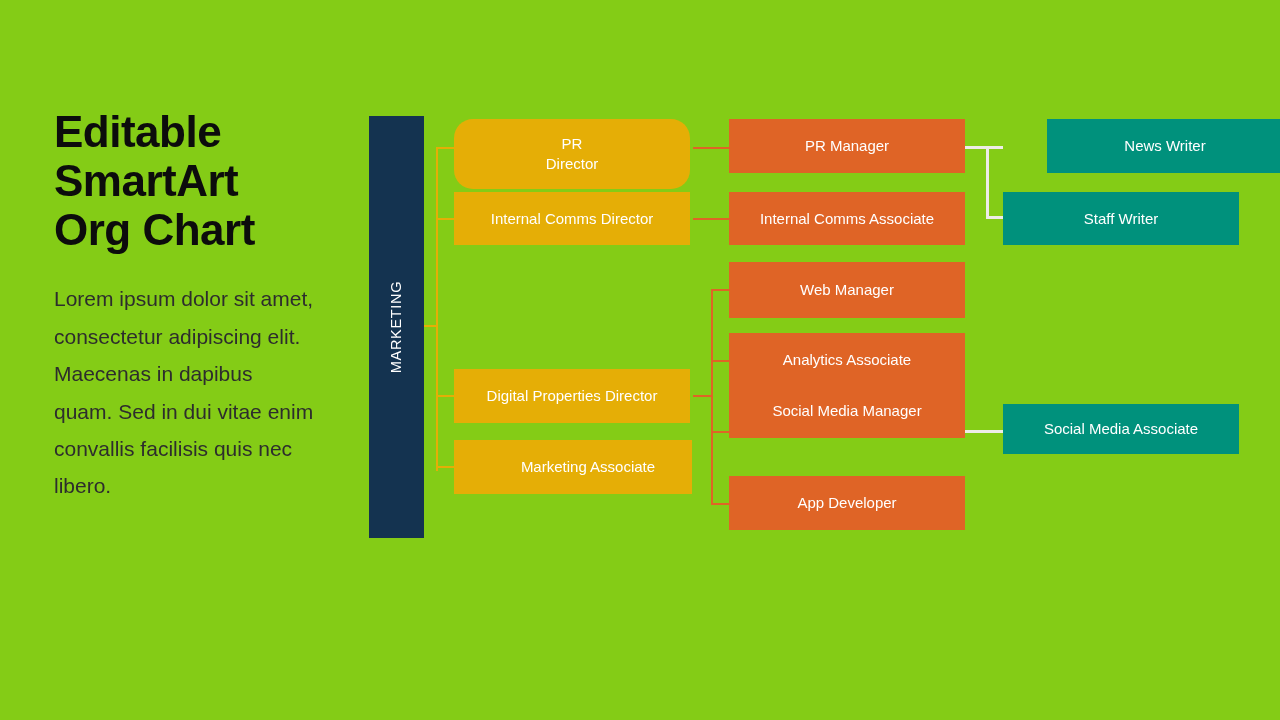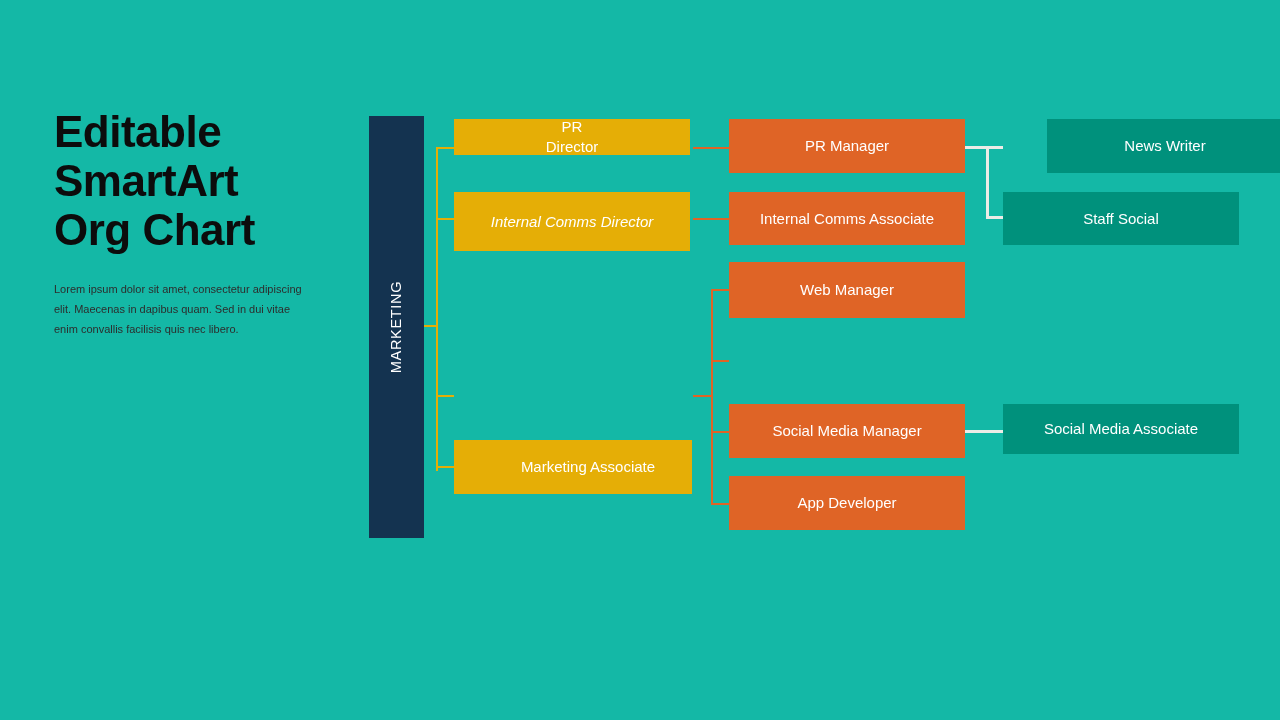--- a/index.html
+++ b/index.html
@@ -15,21 +15,21 @@
     font-family: "Liberation Sans", sans-serif;
     color: #111111;
     position: relative;
   }
 
   #slide {
     position: absolute;
     left: 0; top: 0;
     width: 1280px;
     height: 720px;
-    background: #14b8a6;
+    background: #84cc16;
   }
 
   
   .left-col {
     position: absolute;
     left: 54px;
     top: 108px;
     width: 290px;
   }
   .headline {
@@ -37,21 +37,21 @@
     line-height: 1.11;
     font-weight: 700;
     letter-spacing: -0.5px;
     color: #0c0c0c;
     margin: 0;
     white-space: pre-line;
   }
   .body-copy {
     margin: 0;
     margin-top: 26px;
-    font-size: 11px;
+    font-size: 21px;
     line-height: 1.78;
     font-weight: 400;
     color: #2d2d2d;
     width: 262px;
   }
 
   
   .chart {
     position: absolute;
     left: 0; top: 0;
@@ -131,29 +131,32 @@
 
     <div class="conn v c-yellow" style="left:436px; top:147px; height:324px;"></div>
 
     <div class="conn h c-yellow" style="left:424px; top:325px; width:14px;"></div>
 
     <div class="conn h c-yellow" style="left:436px; top:147px; width:18px;"></div>
     <div class="conn h c-yellow" style="left:436px; top:218px; width:18px;"></div>
     <div class="conn h c-yellow" style="left:436px; top:395px; width:18px;"></div>
     <div class="conn h c-yellow" style="left:436px; top:466px; width:18px;"></div>
 
-    <div class="node lvl2" style="left:454px; top:119px; width:236px; height:36px;">
+    <div class="node lvl2" style="left:454px; top:119px; width:236px; height:70px;border-radius:19px;">
       <span>PR
 Director</span>
     </div>
 
-    <div class="node lvl2" style="left:454px; top:192px; width:236px; height:59px;font-style:italic;">
+    <div class="node lvl2" style="left:454px; top:192px; width:236px; height:53px;">
       <span>Internal Comms Director</span>
     </div>
 
+    <div class="node lvl2" style="left:454px; top:369px; width:236px; height:54px;">
+      <span>Digital Properties Director</span>
+    </div>
 
     <div class="node lvl2" style="left:454px; top:440px; width:238px; height:54px;padding-left:38px;">
       <span>Marketing Associate</span>
     </div>
 
     <div class="conn h c-orange" style="left:693px; top:147px; width:36px;"></div>
     <div class="conn h c-orange" style="left:693px; top:218px; width:36px;"></div>
 
     <div class="conn h c-orange" style="left:693px; top:395px; width:18px;"></div>
     <div class="conn v c-orange" style="left:711px; top:289px; height:214px;"></div>
@@ -167,42 +170,45 @@
     </div>
 
     <div class="node lvl3" style="left:729px; top:119px; width:236px; height:54px;">
       <span>PR Manager</span>
     </div>
 
     <div class="node lvl3" style="left:729px; top:262px; width:236px; height:56px;">
       <span>Web Manager</span>
     </div>
 
-
-    <div class="node lvl3" style="left:729px; top:404px; width:236px; height:54px;">
+    <div class="node lvl3" style="left:729px; top:333px; width:236px; height:54px;">
+      <span>Analytics Associate</span>
+    </div>
+
+    <div class="node lvl3" style="left:729px; top:384px; width:236px; height:54px;">
       <span>Social Media Manager</span>
     </div>
 
     <div class="node lvl3" style="left:729px; top:476px; width:236px; height:54px;">
       <span>App Developer</span>
     </div>
 
     <div class="conn h c-gray" style="left:965px; top:146px; width:24px;"></div>
     <div class="conn v c-gray" style="left:986px; top:146px; height:73px;"></div>
     <div class="conn h c-gray" style="left:986px; top:146px; width:17px;"></div>
     <div class="conn h c-gray" style="left:986px; top:216px; width:17px;"></div>
 
     <div class="conn h c-gray" style="left:965px; top:430px; width:38px;"></div>
 
     <div class="node lvl4" style="left:1003px; top:119px; width:236px; height:54px;margin-left:44px;">
       <span>News Writer</span>
     </div>
 
     <div class="node lvl4" style="left:1003px; top:192px; width:236px; height:53px;">
-      <span>Staff Social</span>
+      <span>Staff Writer</span>
     </div>
 
     <div class="node lvl4" style="left:1003px; top:404px; width:236px; height:50px;">
       <span>Social Media Associate</span>
     </div>
 
   </div>
 </div>
 
 </body></html>

